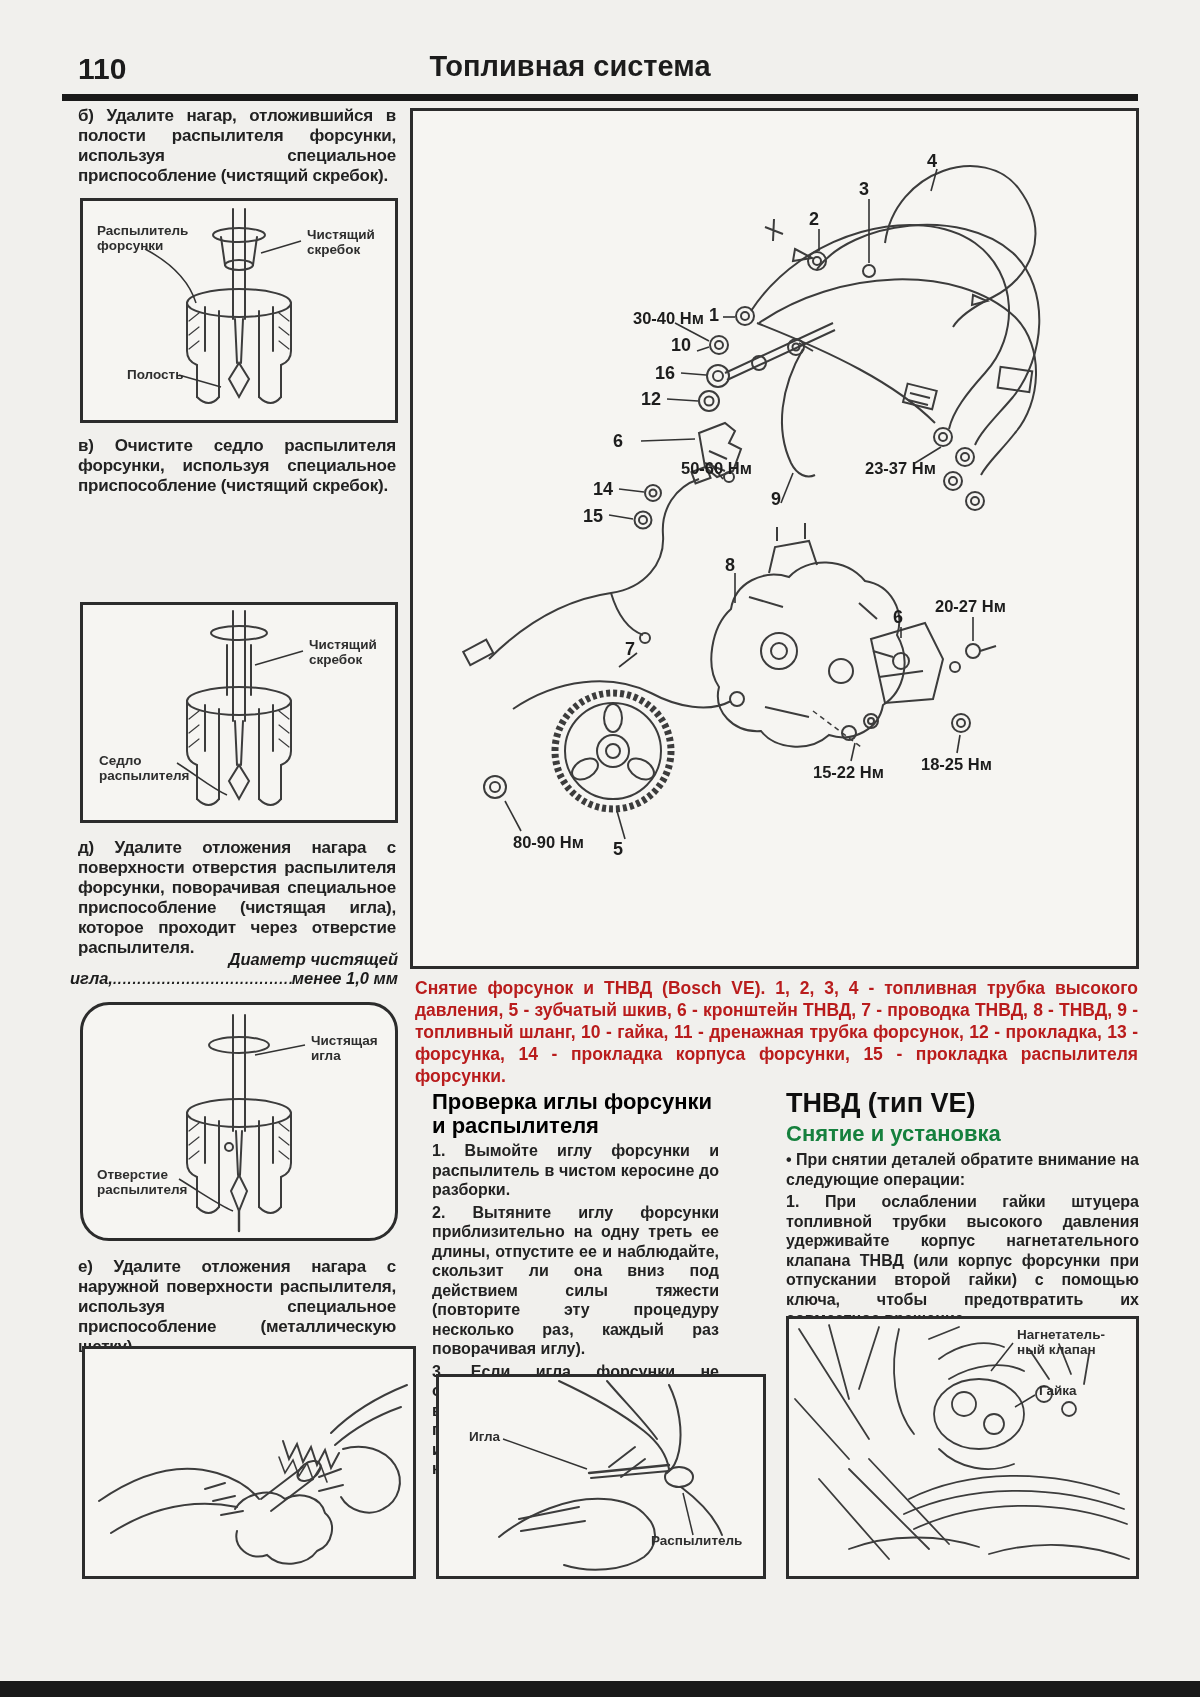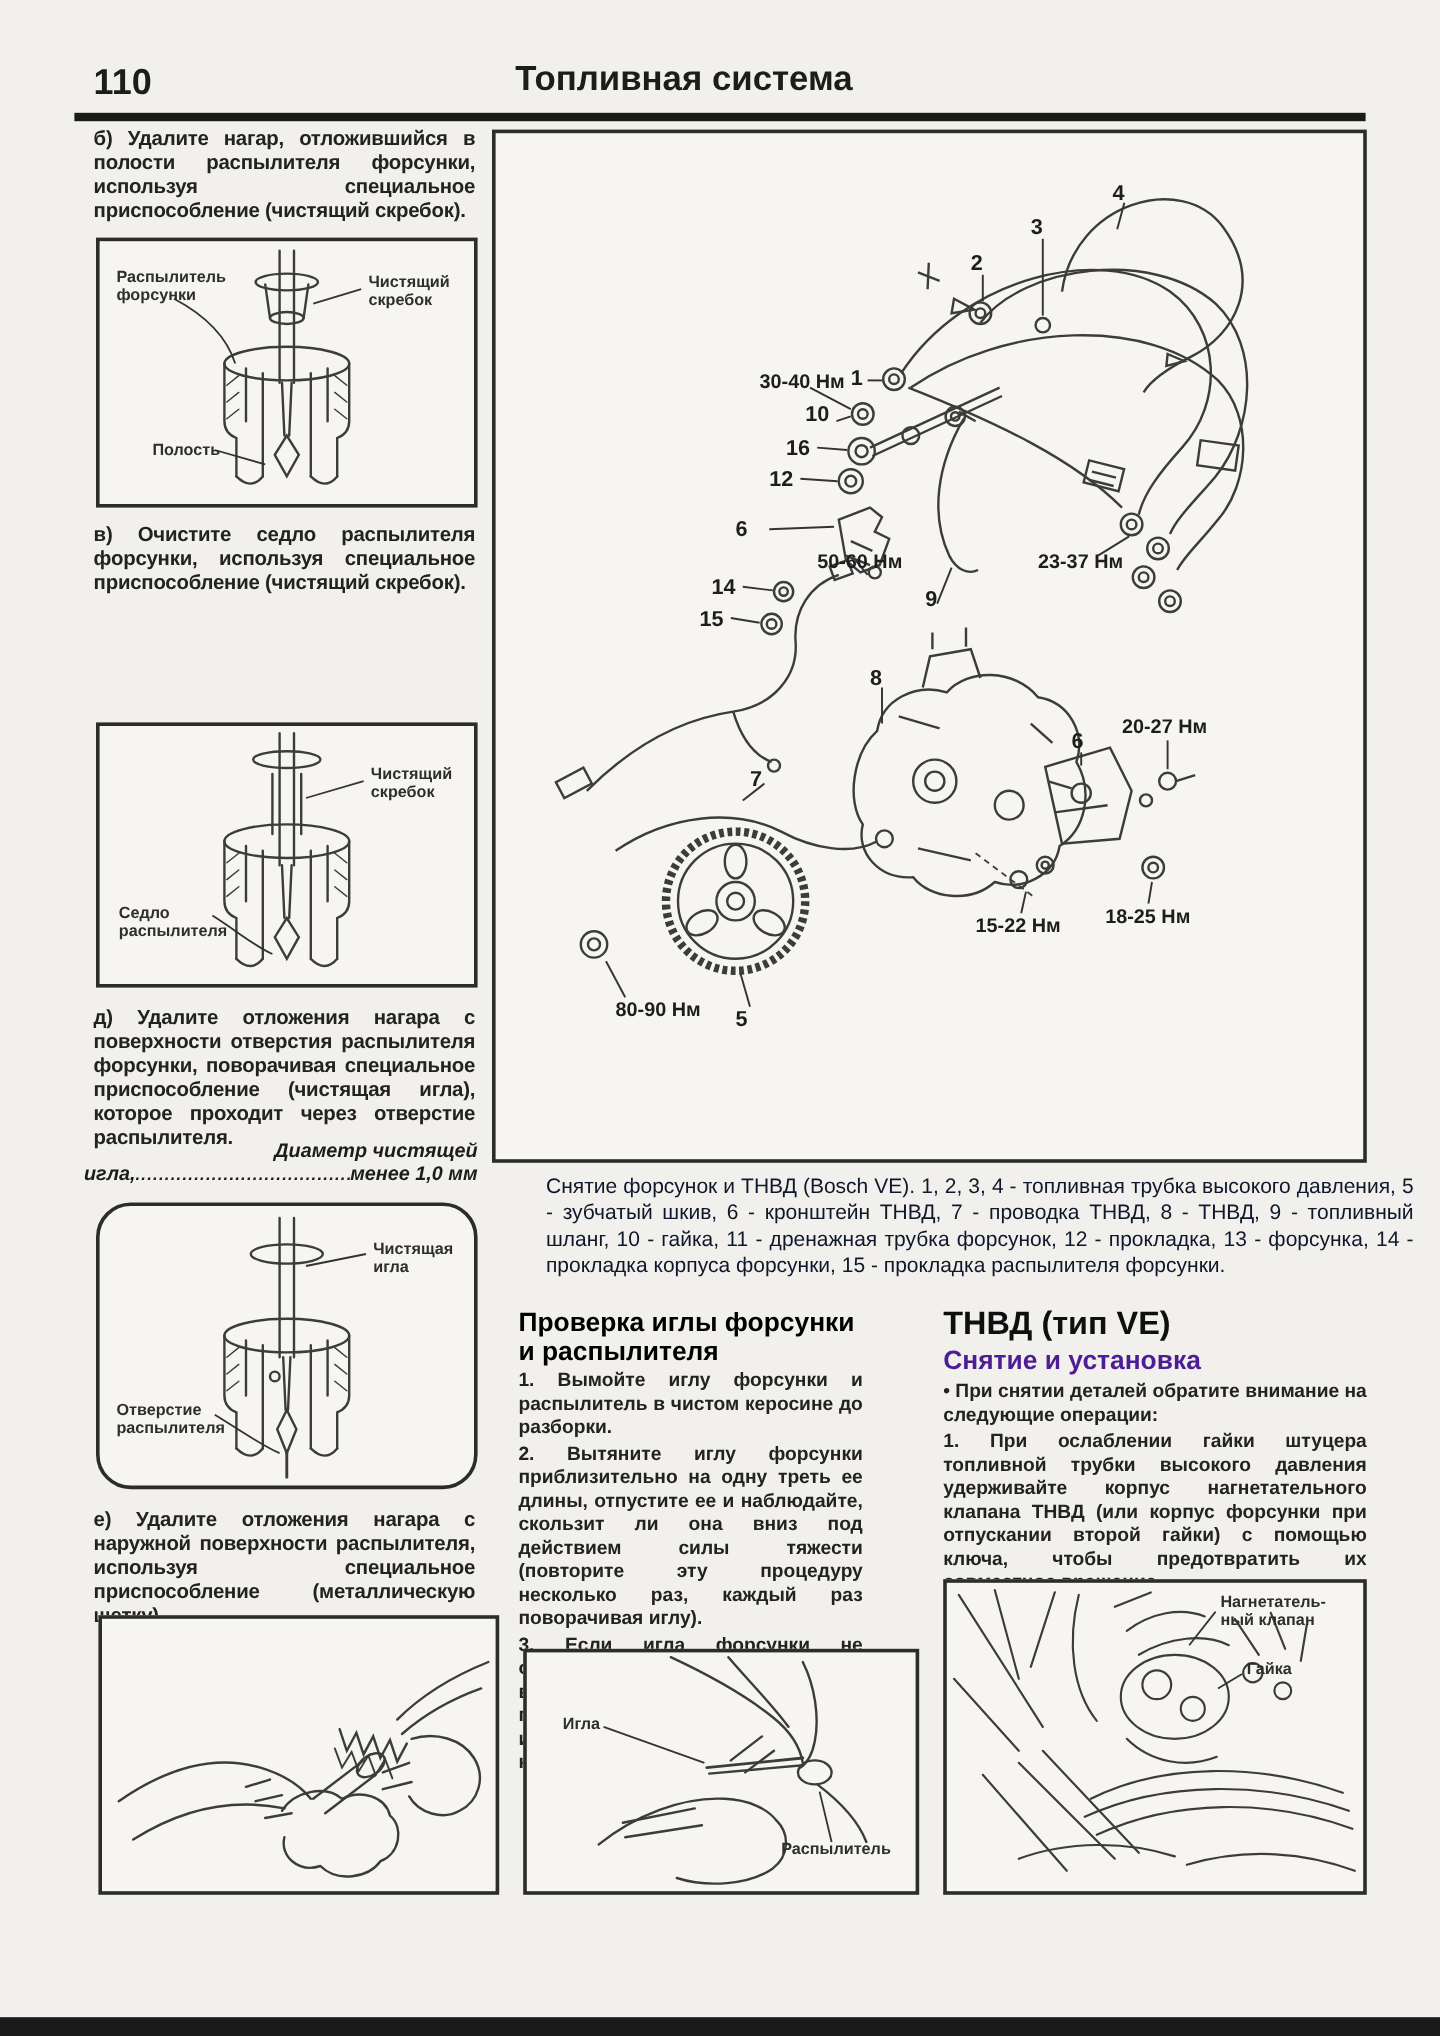--- a/index.html
+++ b/index.html
@@ -10,25 +10,25 @@
         font-weight:600;text-align:justify;letter-spacing:-0.2px;color:#222;}
   .ital{font-style:italic;}
   .frame{position:absolute;border:3px solid #2c2c2c;background:#f6f5f2;box-sizing:border-box;}
   .frame svg{position:absolute;left:0;top:0;width:100%;height:100%;}
   .fig-label{position:absolute;font-size:13.5px;line-height:15px;font-weight:600;color:#2e2e2e;}
   .preline{white-space:pre-line;}
   .co{position:absolute;font-weight:700;color:#1d1d1d;}
   .co-n{font-size:18px;}
   .co-t{font-size:16.5px;white-space:nowrap;}
   .caption{position:absolute;left:415px;top:977px;width:723px;font-size:17.5px;line-height:22px;
-           font-weight:400;text-align:justify;color:#0f172a;margin-left:40px;}
+           font-weight:700;text-align:justify;color:#b91c1c;}
   .colhead{font-weight:700;font-size:22px;line-height:24px;color:#000000;}
   .coltext{font-size:16px;line-height:19.5px;font-weight:600;text-align:justify;color:#222;margin-top:3px;}
   .h1big{font-weight:700;font-size:27px;line-height:30px;color:#0f0f0f;}
-  .h2big{font-weight:700;font-size:22px;line-height:26px;color:#4c1d95;margin-top:3px;}
+  .h2big{font-weight:700;font-size:22px;line-height:26px;color:#15803d;margin-top:3px;}
   .spec-row{display:flex;font-style:italic;font-weight:700;font-size:16.5px;align-items:baseline;}
   .spec-dots{flex:1;overflow:hidden;white-space:nowrap;letter-spacing:1px;font-size:14px;}
   .rule{position:absolute;background:#1a1a1a;}
 </style>
 </head>
 <body>
 
 <div id="page">
 
   <div class="abs" style="left:78px;top:52px;font-size:30px;font-weight:700;">110</div>

